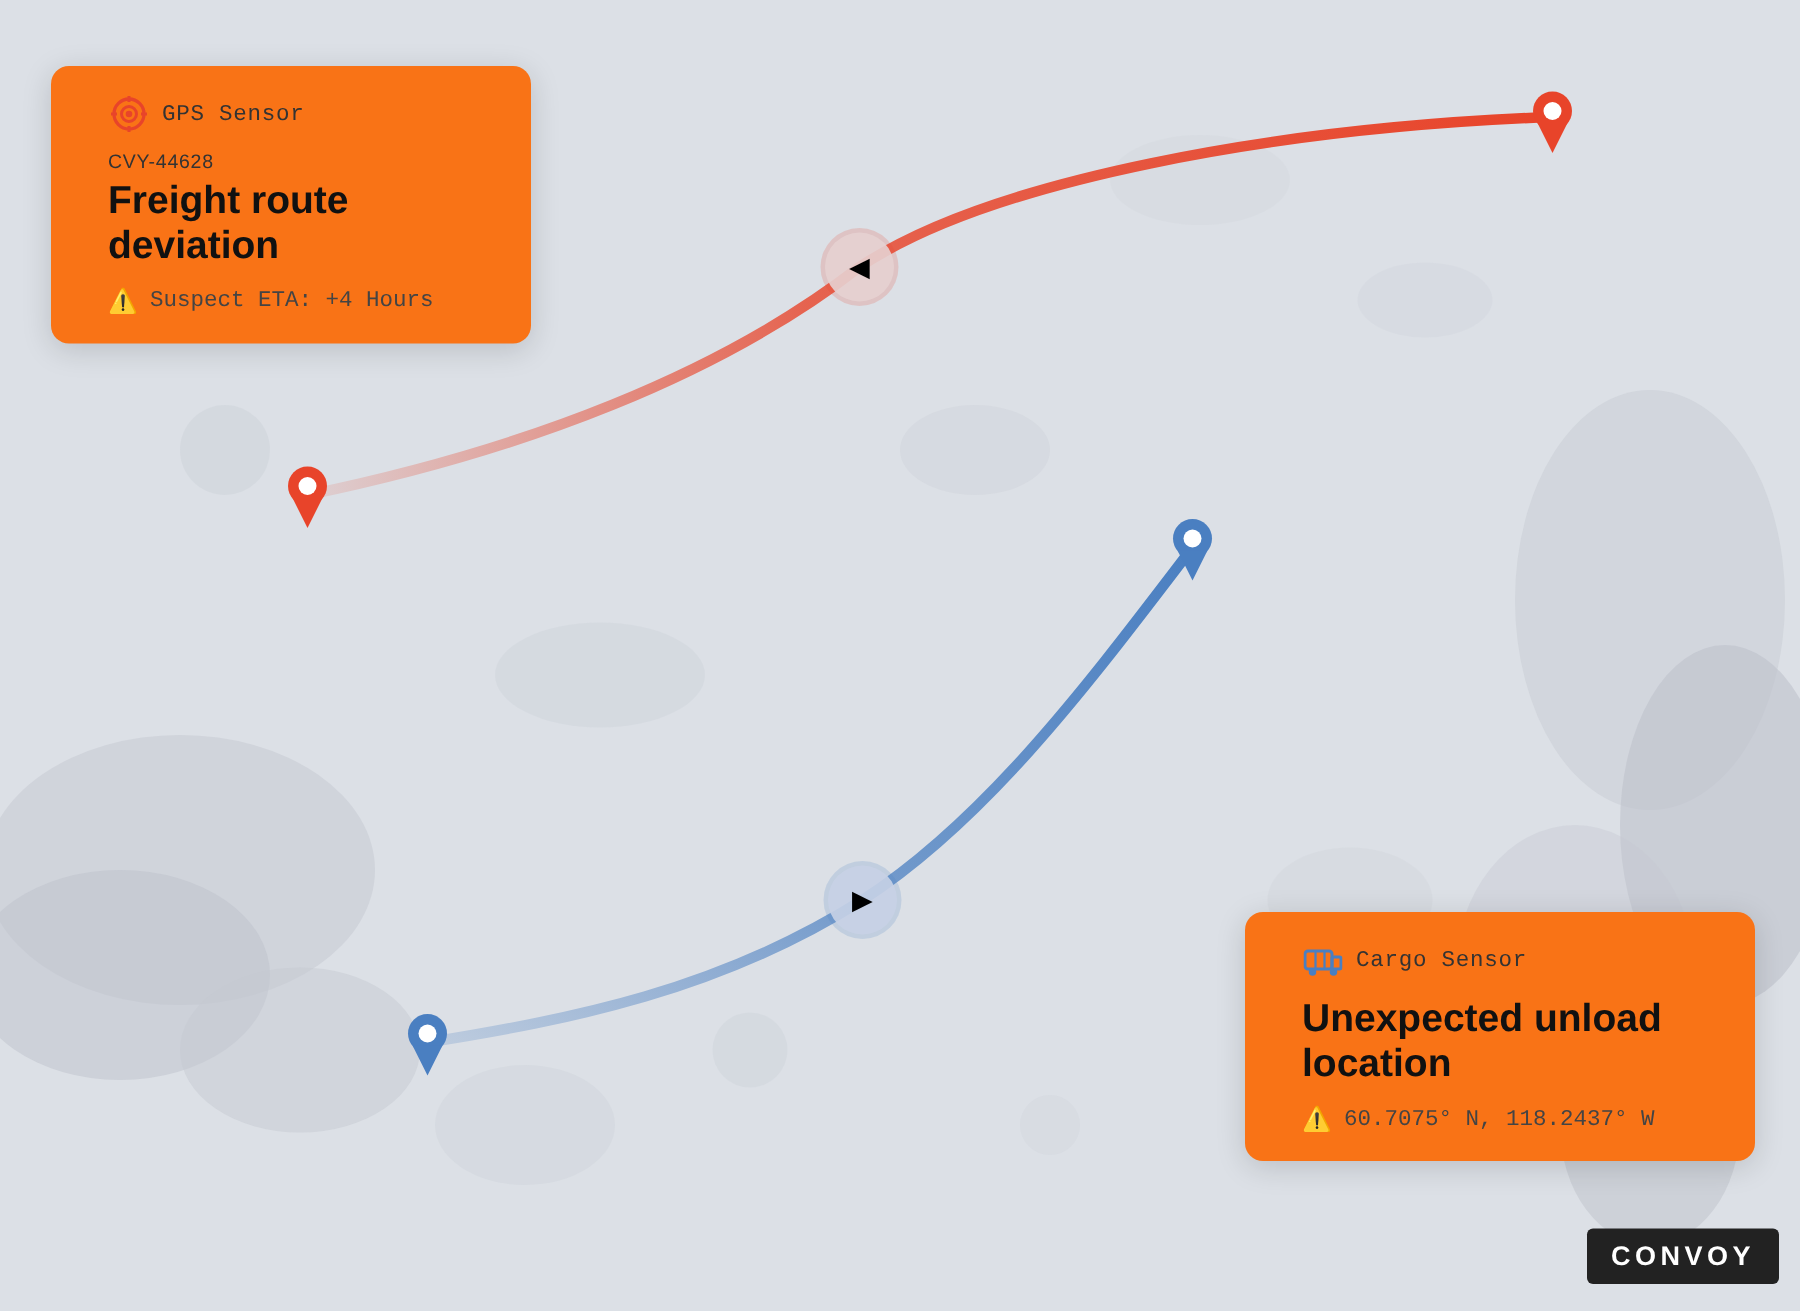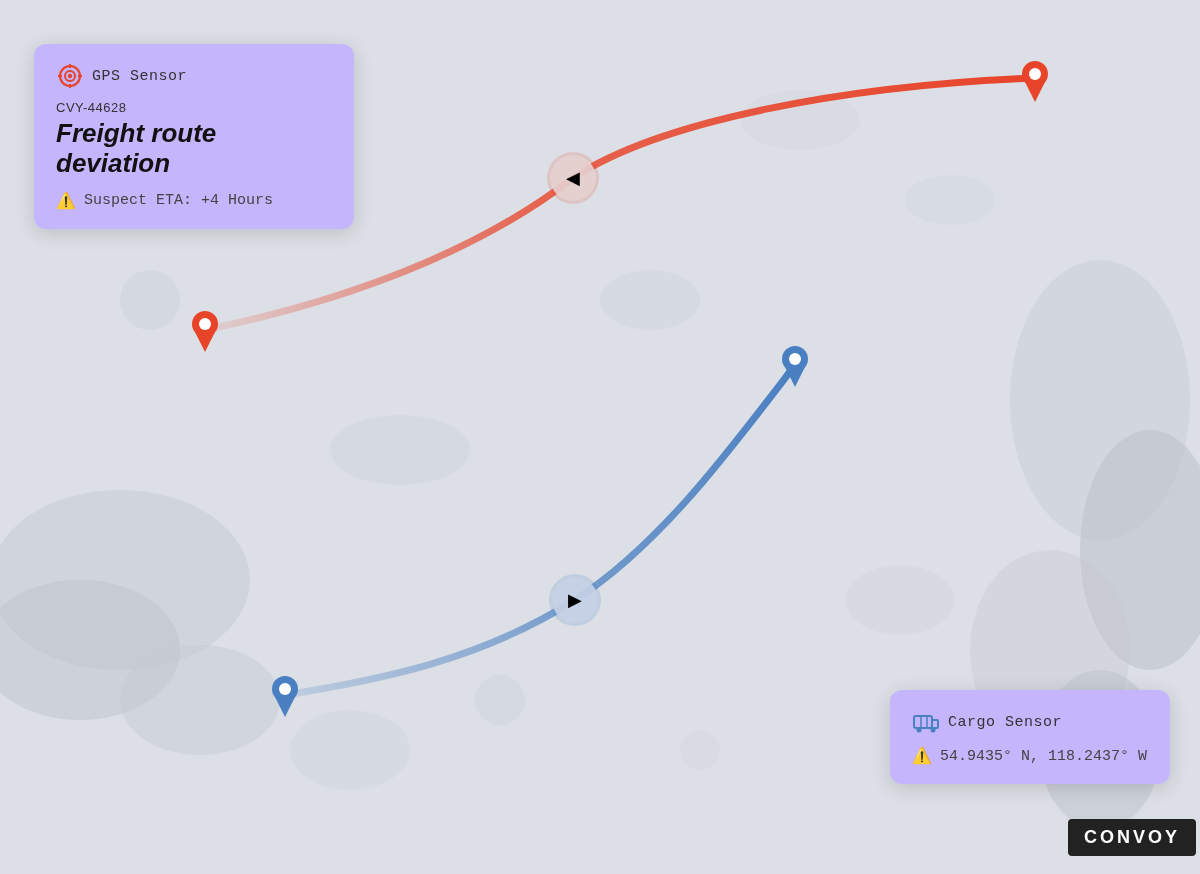--- a/index.html
+++ b/index.html
@@ -24,23 +24,23 @@
     #route-svg {
       position: absolute;
       inset: 0;
       width: 1200px;
       height: 874px;
     }
 
     
     .info-card {
       position: absolute;
-      background: #c4b5fd;
+      background: #f97316;
       border-radius: 12px;
-      padding: 18px 22px;
+      padding: 18px 38px;
       box-shadow: 0 4px 20px rgba(0,0,0,0.15);
       min-width: 280px;
     }
 
     .card-sensor-row {
       display: flex;
       align-items: center;
       gap: 8px;
       margin-bottom: 10px;
     }
@@ -67,21 +67,20 @@
       margin-bottom: 4px;
       letter-spacing: 0.5px;
     }
 
     .card-title {
       font-size: 26px;
       font-weight: 900;
       color: #111;
       line-height: 1.15;
       margin-bottom: 12px;
-      font-style: italic;
     }
 
     .card-alert {
       display: flex;
       align-items: center;
       gap: 8px;
       font-size: 15px;
       font-family: 'Courier New', monospace;
       color: #444;
     }
@@ -92,30 +91,30 @@
 
     
     #gps-card {
       top: 44px;
       left: 34px;
       max-width: 320px;
     }
 
     
     #cargo-card {
-      bottom: 90px;
+      bottom: 100px;
       right: 30px;
       max-width: 340px;
     }
 
     
     #convoy-logo {
       position: absolute;
       bottom: 18px;
-      right: 4px;
+      right: 14px;
       background: #222;
       color: white;
       font-size: 18px;
       font-weight: 900;
       letter-spacing: 3px;
       padding: 8px 16px;
       border-radius: 4px;
       text-align: center;
     }
 
@@ -268,21 +267,22 @@
         <rect x="1" y="5" width="18" height="12" rx="2" fill="none" stroke="#4a7fc1" stroke-width="2"></rect>
         <rect x="19" y="9" width="6" height="8" rx="1" fill="none" stroke="#4a7fc1" stroke-width="2"></rect>
         <circle cx="6" cy="19" r="2.5" fill="#4a7fc1"></circle>
         <circle cx="20" cy="19" r="2.5" fill="#4a7fc1"></circle>
         <line x1="8" y1="5" x2="8" y2="17" stroke="#4a7fc1" stroke-width="1.5"></line>
         <line x1="14" y1="5" x2="14" y2="17" stroke="#4a7fc1" stroke-width="1.5"></line>
       </svg>
     </div>
     <span class="sensor-label">Cargo Sensor</span>
   </div>
+  <div class="card-title">Unexpected unload location</div>
   <div class="card-alert">
     <span class="alert-icon">⚠️</span>
-    <span>54.9435° N, 118.2437° W</span>
+    <span>60.7075° N, 118.2437° W</span>
   </div>
 </div>
 
 <div id="convoy-logo">
   <span>CONVOY</span>
 </div>
 
 </body></html>

